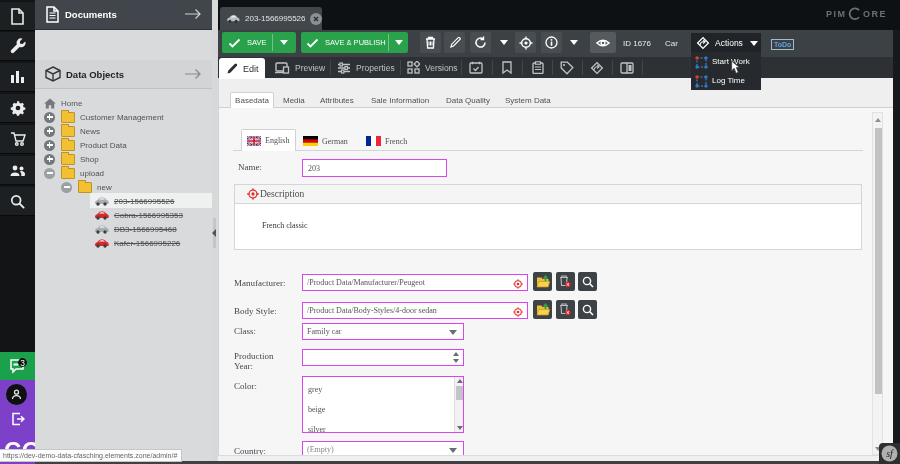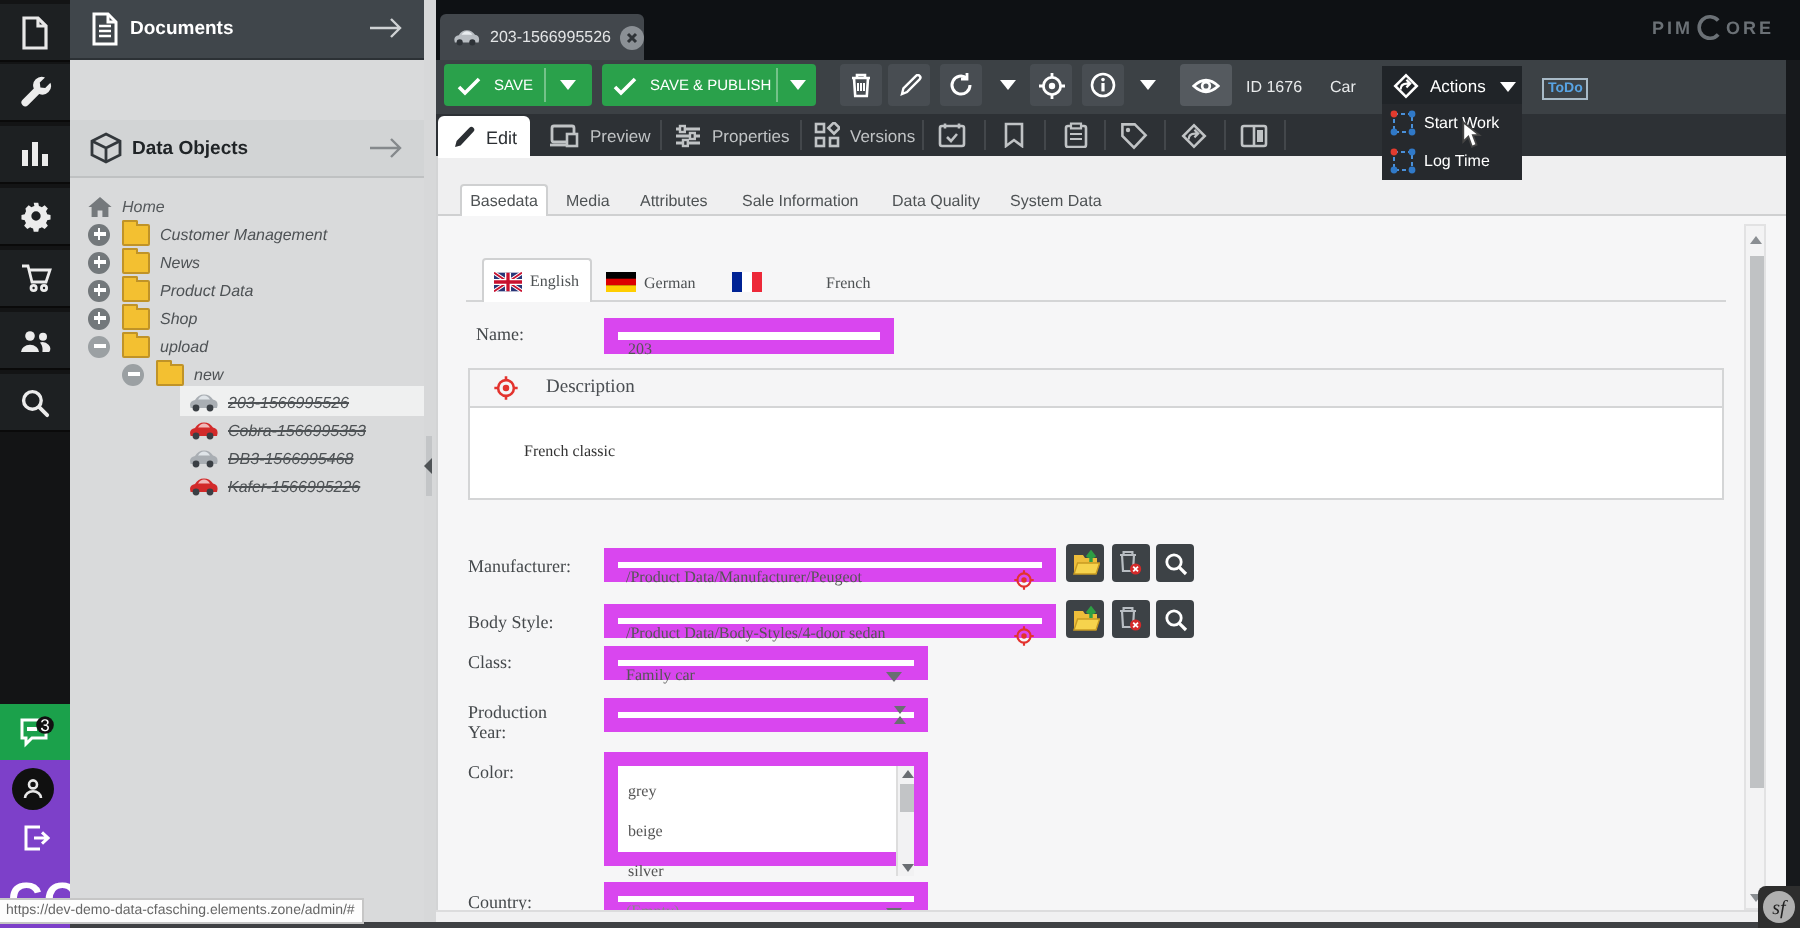--- a/index.html
+++ b/index.html
@@ -7,21 +7,21 @@
 
 #rail { position:absolute; left:0; top:0; width:35px; height:464px; background:#131415; }
 .railcell { position:absolute; left:0; width:35px; height:29px; background:#1d2022; border-bottom:1px solid #0a0a0a; display:flex; align-items:center; justify-content:center; }
 
 #panel { position:absolute; left:35px; top:0; width:177px; height:464px; background:#d9dadb; }
 .acchead { position:absolute; left:0; width:177px; height:30px; background:#40464b; border-bottom:1px solid #2c3135; color:#fff; display:flex; align-items:center; }
 .acchead .ttl { font-size:9.5px; font-weight:bold; margin-left:5px; }
 .acchead .arr { position:absolute; right:10px; top:8px; }
 .acclight { background:#d2d4d5; color:#202427; border-bottom:1px solid #bfc1c2; }
 
-.trow { position:absolute; height:14px; font-size:8px; color:#4b4f52; white-space:nowrap; display:flex; align-items:center;font-style:italic; }
+.trow { position:absolute; height:14px; font-size:8px; color:#4b4f52; white-space:nowrap; display:flex; align-items:center; }
 .strike { text-decoration:line-through; }
 .tname { color:#4e5255; }
 .pm { width:11px; height:11px; border-radius:50%; display:inline-block; position:relative; margin-right:6px; flex:none; }
 .pm.plus { background:#73787b; }
 .pm.minus { background:#9ba0a3; }
 .pm:before { content:""; position:absolute; left:2.5px; top:4.8px; width:6px; height:1.6px; background:#fff; }
 .pm.plus:after { content:""; position:absolute; left:4.8px; top:2.5px; width:1.6px; height:6px; background:#fff; }
 .fold { width:14px; height:11px; display:inline-block; position:relative; margin-right:5px; flex:none; background:#f3c031; border:1px solid #c09327; border-radius:1px; }
 .fold:before { content:""; position:absolute; left:-1px; top:-3px; width:6px; height:2px; background:#f3c031; border:1px solid #c09327; border-bottom:none; border-radius:1px 1px 0 0; }
 .car { width:15px; height:10px; display:inline-block; position:relative; margin-right:5px; flex:none; }
@@ -35,21 +35,21 @@
 .gbtn { position:absolute; top:2px; height:21px; background:#2aa14b; border-radius:2px; color:#fff; font-size:7.5px; display:flex; align-items:center; white-space:nowrap; }
 .ibtn { position:absolute; top:2px; height:21px; width:21px; background:#484d52; border-radius:2px; display:flex; align-items:center; justify-content:center; }
 .caret { width:0; height:0; border-left:4px solid transparent; border-right:4px solid transparent; border-top:5px solid #fff; }
 #row3 { position:absolute; left:0; top:57px; width:675px; height:21px; background:#2d3135; color:#c0c3c5; font-size:8.5px; white-space:nowrap; }
 .r3sep { position:absolute; top:3px; width:1px; height:15px; background:#43474b; }
 .r3item { position:absolute; top:0; height:21px; display:flex; align-items:center; color:#c0c3c5; }
 #row4 { position:absolute; left:0; top:78px; width:675px; height:30px; background:#efeff0; border-bottom:1px solid #cfd0d1; font-size:8px; color:#4e5254; white-space:nowrap; }
 .r4tab { position:absolute; top:14px; height:16px; display:flex; align-items:center; }
 #content { position:absolute; left:0; top:108px; width:675px; height:347px; background:#f6f6f7;font-family:Liberation Serif, serif; }
 .lbl { position:absolute; font-size:9px; color:#44484b; }
-.field { position:absolute; background:#fff; border:7px solid #d946ef; font-size:8px; color:#555; white-space:nowrap; }
+.field { position:absolute; background:#fff; border:1px solid #d946ef; font-size:8px; color:#555; white-space:nowrap; }
 #botstrip { position:absolute; left:0; top:455px; width:675px; height:9px; background:#f0f0f1; border-top:1px solid #dcdcdd; }
 .refbtn { position:absolute; width:19px; height:19px; background:#3d4246; border-radius:2px; display:flex; align-items:center; justify-content:center; }
 #sfbar { position:absolute; left:879px; top:443px; width:24px; height:21px; background:#2e2e2e; border-radius:4px 0 0 0; z-index:70; }
 
 #status { position:absolute; left:0; top:449px; width:182px; height:13px; background:#fdfdfd; border:1px solid #c6c6c6; border-left:none; font-size:7px; color:#666; line-height:12px; padding-left:3px; z-index:60; white-space:nowrap; overflow:hidden; }
 </style>
 </head>
 <body>
 <div id="rail">
   <div class="railcell" style="top:2px">
@@ -452,39 +452,39 @@
       <span style="margin-left:4.5px; font-size:8px; color:#4e5254;">English</span>
     </div>
     <div style="position:absolute; left:85px; top:28px; display:flex; align-items:center;">
       <svg width="15" height="10" viewBox="0 0 3 2">
           <rect width="3" height="2" fill="#000"></rect>
           <rect y="0.67" width="3" height="0.67" fill="#dd0000"></rect>
           <rect y="1.33" width="3" height="0.67" fill="#ffce00"></rect>
         </svg>
       <span style="margin-left:4px; font-size:8px; color:#4e5254;">German</span>
     </div>
-    <div style="position:absolute; left:148px; top:28px; display:flex; align-items:center;gap:28px;">
+    <div style="position:absolute; left:148px; top:28px; display:flex; align-items:center;">
       <svg width="15" height="10" viewBox="0 0 3 2">
           <rect width="1" height="2" fill="#002395"></rect>
           <rect x="1" width="1" height="2" fill="#fff"></rect>
           <rect x="2" width="1" height="2" fill="#ed2939"></rect>
         </svg>
       <span style="margin-left:4px; font-size:8px; color:#4e5254;">French</span>
     </div>
     <div style="position:absolute; left:15px; top:42px; width:630px; height:1px; background:#d4d5d6;"></div>
     <div class="lbl" style="left:20px; top:54px;">Name:</div>
     <div class="field" style="left:84px; top:51px; width:145px; height:18px; line-height:17px; padding-left:5px;">203</div>
     <div style="position:absolute; left:16px; top:76px; width:628px; height:66px; border:1px solid #d4d5d6; background:#fff;">
       <div style="position:absolute; left:0; top:0; width:100%; height:19px; background:#f5f5f6; border-bottom:1px solid #d4d5d6; display:flex; align-items:center;">
         <svg style="margin-left:12px" width="12" height="12" viewBox="0 0 14 14">
             <circle cx="7" cy="7" r="4.6" fill="none" stroke="#e3332e" stroke-width="1.5"></circle>
             <circle cx="7" cy="7" r="1.9" fill="#e3332e"></circle>
             <path d="M7 0.2 v2.2 M7 11.6 v2.2 M0.2 7 h2.2 M11.6 7 h2.2" stroke="#e3332e" stroke-width="1.5"></path>
           </svg>
-        <span style="margin-left:14px; font-size:9.5px; color:#4a4e52;">Description</span>
+        <span style="margin-left:1px; font-size:9.5px; color:#4a4e52;">Description</span>
       </div>
       <div style="position:absolute; left:27px; top:36px; font-size:8px; color:#333;">French classic</div>
     </div>
     <div class="lbl" style="left:16px; top:170px;">Manufacturer:</div>
     <div class="field" style="left:84px; top:166px; width:226px; height:17px; line-height:16px; padding-left:4px;">/Product Data/Manufacturer/Peugeot
       <svg style="position:absolute; right:4px; top:3.5px;" width="10" height="10" viewBox="0 0 14 14">
           <circle cx="7" cy="7" r="4.6" fill="none" stroke="#e3332e" stroke-width="1.5"></circle>
           <circle cx="7" cy="7" r="1.9" fill="#e3332e"></circle>
           <path d="M7 0.2 v2.2 M7 11.6 v2.2 M0.2 7 h2.2 M11.6 7 h2.2" stroke="#e3332e" stroke-width="1.5"></path>
         </svg>

